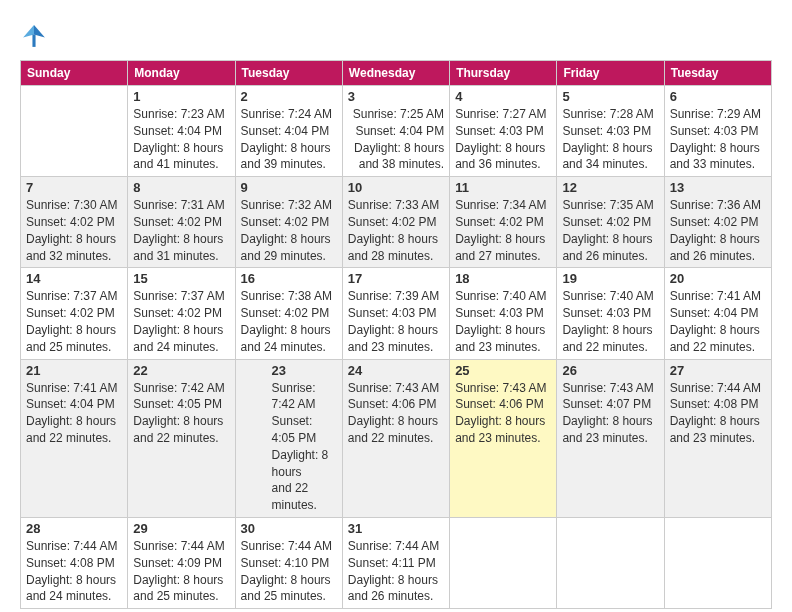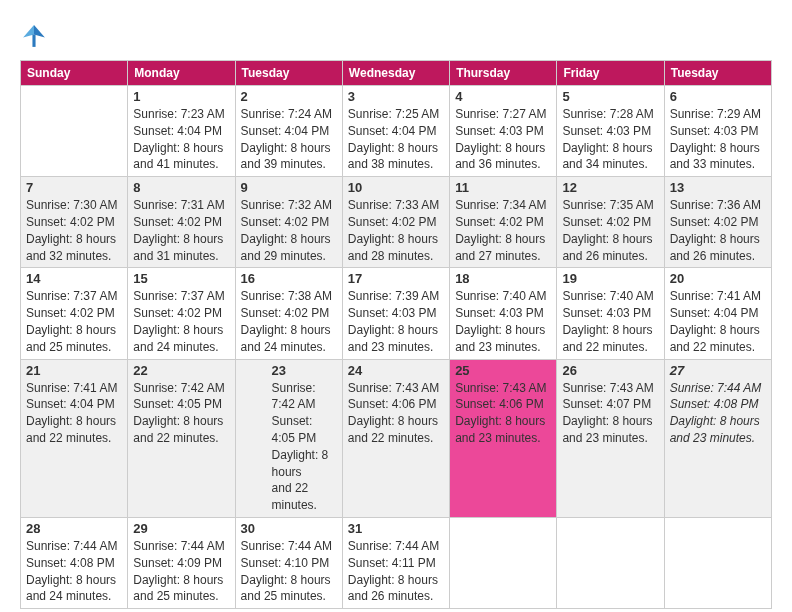--- a/index.html
+++ b/index.html
@@ -153,21 +153,21 @@
           </td>
           <td>
             <span class="day-num">2</span>
             <div class="day-info" style="white-space: pre-line;">Sunrise: 7:24 AM
 Sunset: 4:04 PM
 Daylight: 8 hours
 and 39 minutes.</div>
           </td>
           <td>
             <span class="day-num">3</span>
-            <div class="day-info" style="white-space: pre-line;">Sunrise: 7:25 AM
+            <div class="day-info" style="white-space: pre-line; text-align: right;">Sunrise: 7:25 AM
 Sunset: 4:04 PM
 Daylight: 8 hours
 and 38 minutes.</div>
           </td>
           <td>
             <span class="day-num">4</span>
             <div class="day-info" style="white-space: pre-line;">Sunrise: 7:27 AM
 Sunset: 4:03 PM
 Daylight: 8 hours
 and 36 minutes.</div>
@@ -311,35 +311,35 @@
 Daylight: 8 hours
 and 22 minutes.</div>
           </td>
           <td style="background: rgb(240, 240, 240);">
             <span class="day-num">24</span>
             <div class="day-info" style="white-space: pre-line;">Sunrise: 7:43 AM
 Sunset: 4:06 PM
 Daylight: 8 hours
 and 22 minutes.</div>
           </td>
-          <td style="background: #ec4899;">
+          <td style="background: #fef9c3;">
             <span class="day-num">25</span>
             <div class="day-info" style="white-space: pre-line;">Sunrise: 7:43 AM
 Sunset: 4:06 PM
 Daylight: 8 hours
 and 23 minutes.</div>
           </td>
           <td style="background: rgb(240, 240, 240);">
             <span class="day-num">26</span>
             <div class="day-info" style="white-space: pre-line;">Sunrise: 7:43 AM
 Sunset: 4:07 PM
 Daylight: 8 hours
 and 23 minutes.</div>
           </td>
-          <td style="background: rgb(240, 240, 240); font-style: italic;">
+          <td style="background: rgb(240, 240, 240);">
             <span class="day-num">27</span>
             <div class="day-info" style="white-space: pre-line;">Sunrise: 7:44 AM
 Sunset: 4:08 PM
 Daylight: 8 hours
 and 23 minutes.</div>
           </td>
         </tr>
         <tr class="last-row">
           <td>
             <span class="day-num">28</span>

